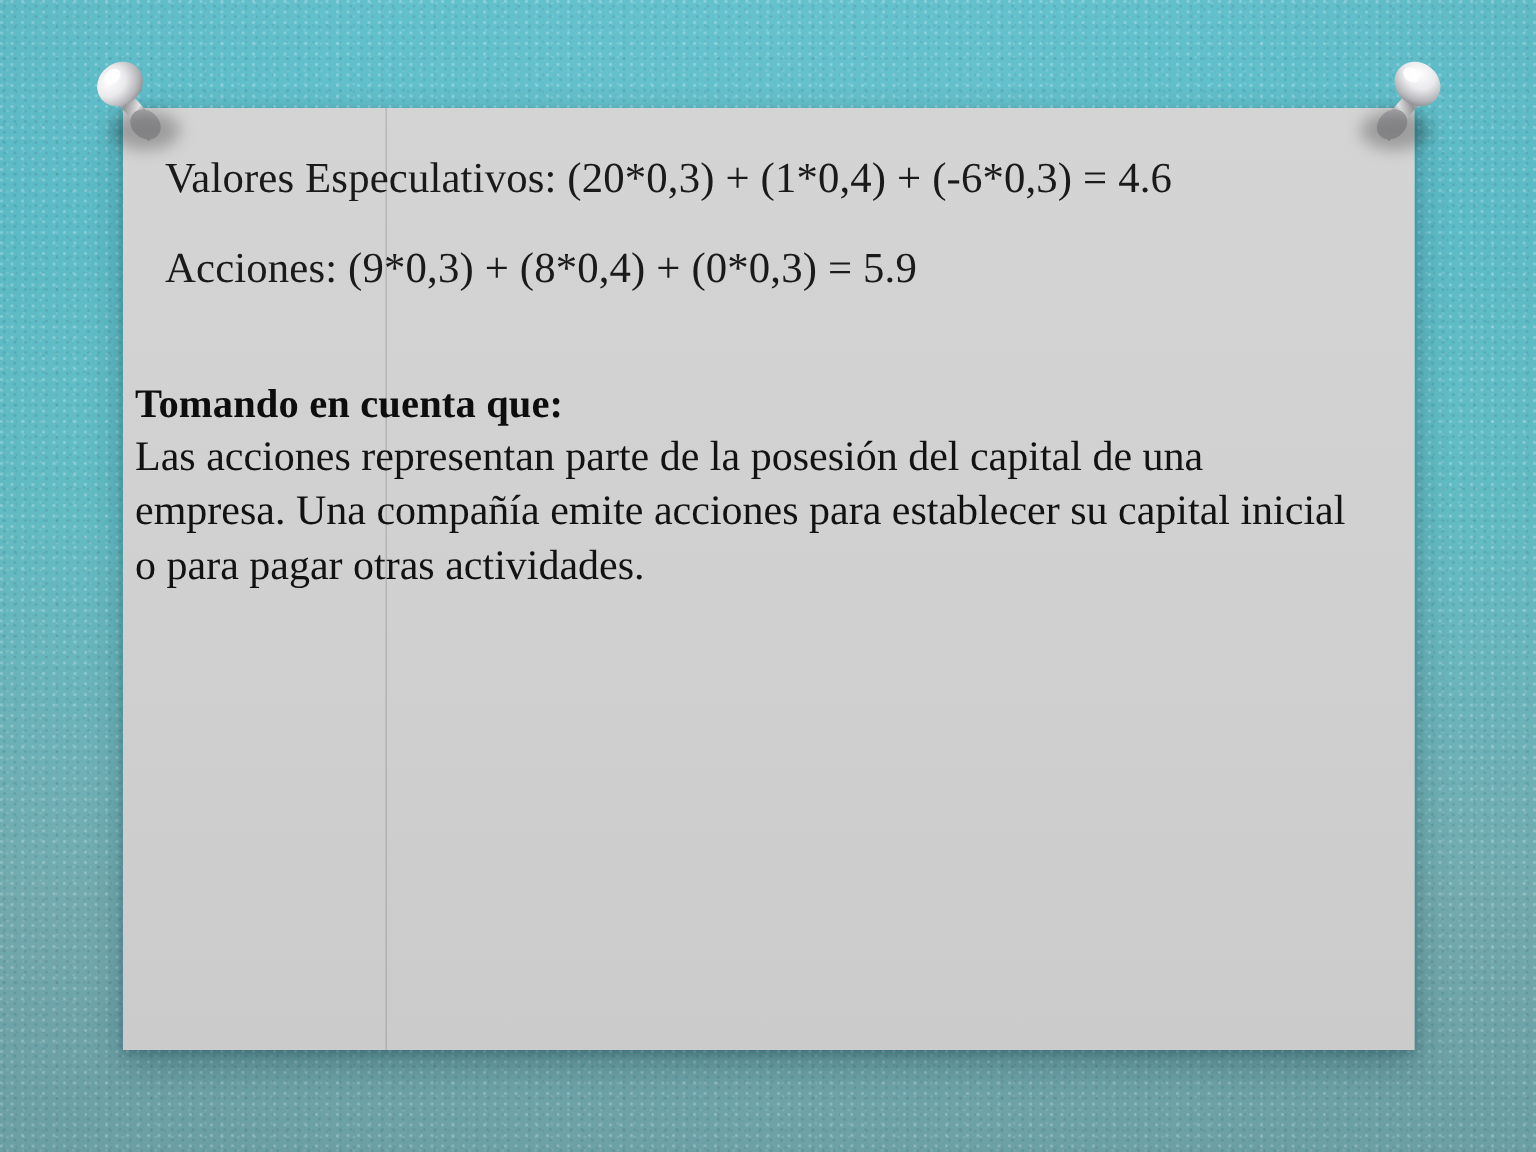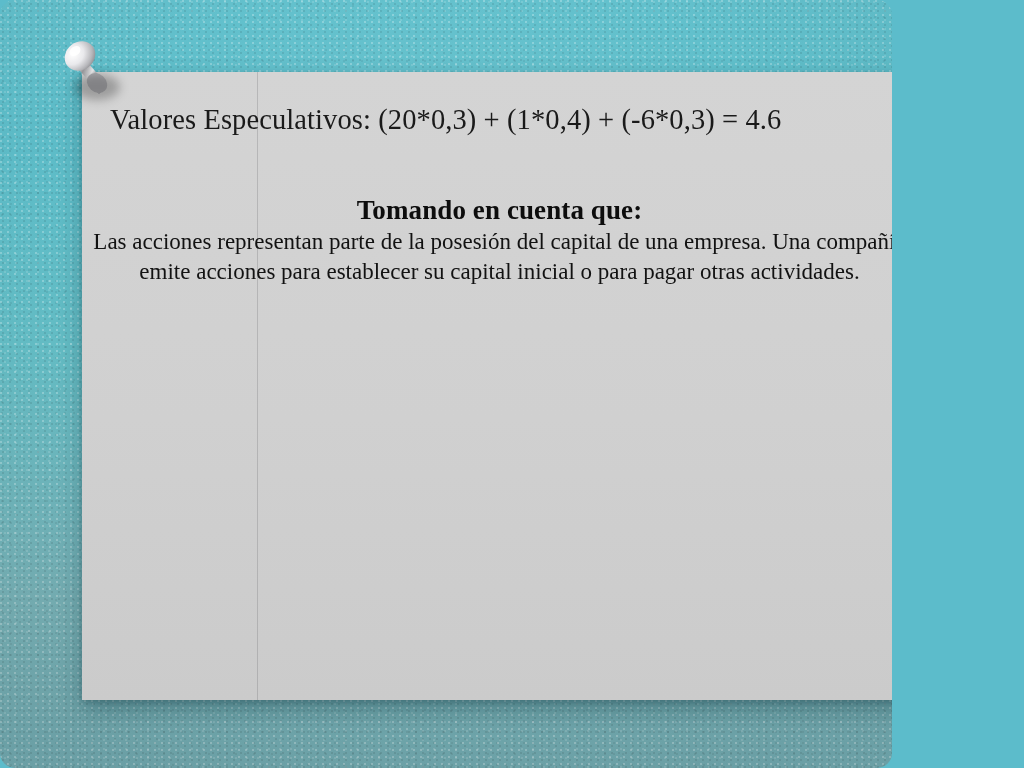--- a/index.html
+++ b/index.html
@@ -12,31 +12,30 @@
   }
 
   body {
     font-family: "Liberation Serif", "DejaVu Serif", serif;
     background: #5cbccb;
   }
 
   
   .stage {
     position: relative;
-    width: 892px;
+    width: 1024px;
     height: 768px;
     overflow: hidden;
     background:
       linear-gradient(to bottom,
         #63c1cd 0%,
         #5dbdc9 18%,
         #63bcc4 45%,
         #77b1b6 78%,
         #71a9af 100%);
-    border-radius: 15px;
   }
 
   
   .bg-texture {
     position: absolute;
     inset: 0;
     background-image:
       radial-gradient(circle at 1px 1px, rgba(255,255,255,0.30) 0.8px, transparent 1.2px),
       radial-gradient(circle at 3px 4px, rgba(0,0,0,0.10) 0.8px, transparent 1.2px),
       radial-gradient(circle at 5px 2px, rgba(255,255,255,0.16) 0.7px, transparent 1.1px),
@@ -101,34 +100,33 @@
     color: #1a1a1a;
     margin: 0 0 31px 0;
     white-space: nowrap;
     letter-spacing: 0.1px;
   }
 
   .eq-line:first-child { margin-top: 6px; }
 
   .body-block {
     margin-top: 60px;
-    text-align: center;
   }
 
   .body-heading {
     font-size: 27px;
     font-weight: bold;
     color: #0d0d0d;
     line-height: 1.18;
     margin: 0 0 1px -20px;
     letter-spacing: 0.1px;
   }
 
   .body-paragraph {
-    font-size: 23px;
+    font-size: 28px;
     color: #121212;
     line-height: 1.30;
     margin: 0 0 14px -20px;
     max-width: 830px;
   }
 
   
   .pin {
     position: absolute;
     width: 62px;
@@ -161,20 +159,21 @@
   <div class="bg-texture"></div>
   <div class="bg-vignette"></div>
 
   <div class="card">
     <div class="card-seam"></div>
 
     <div class="card-inner">
 
       <div class="eq-list">
         <div class="eq-line">Valores Especulativos: (20*0,3) + (1*0,4) + (-6*0,3) = 4.6</div>
+        <div class="eq-line">Acciones: (9*0,3) + (8*0,4) + (0*0,3) = 5.9</div>
       </div>
 
       <div class="body-block">
         <div class="body-heading">Tomando en cuenta que:</div>
         <div class="body-paragraph">Las acciones representan parte de la posesión del capital de una empresa. Una compañía emite acciones para establecer su capital inicial o para pagar otras actividades.</div>
       </div>
 
     </div>
   </div>
 

